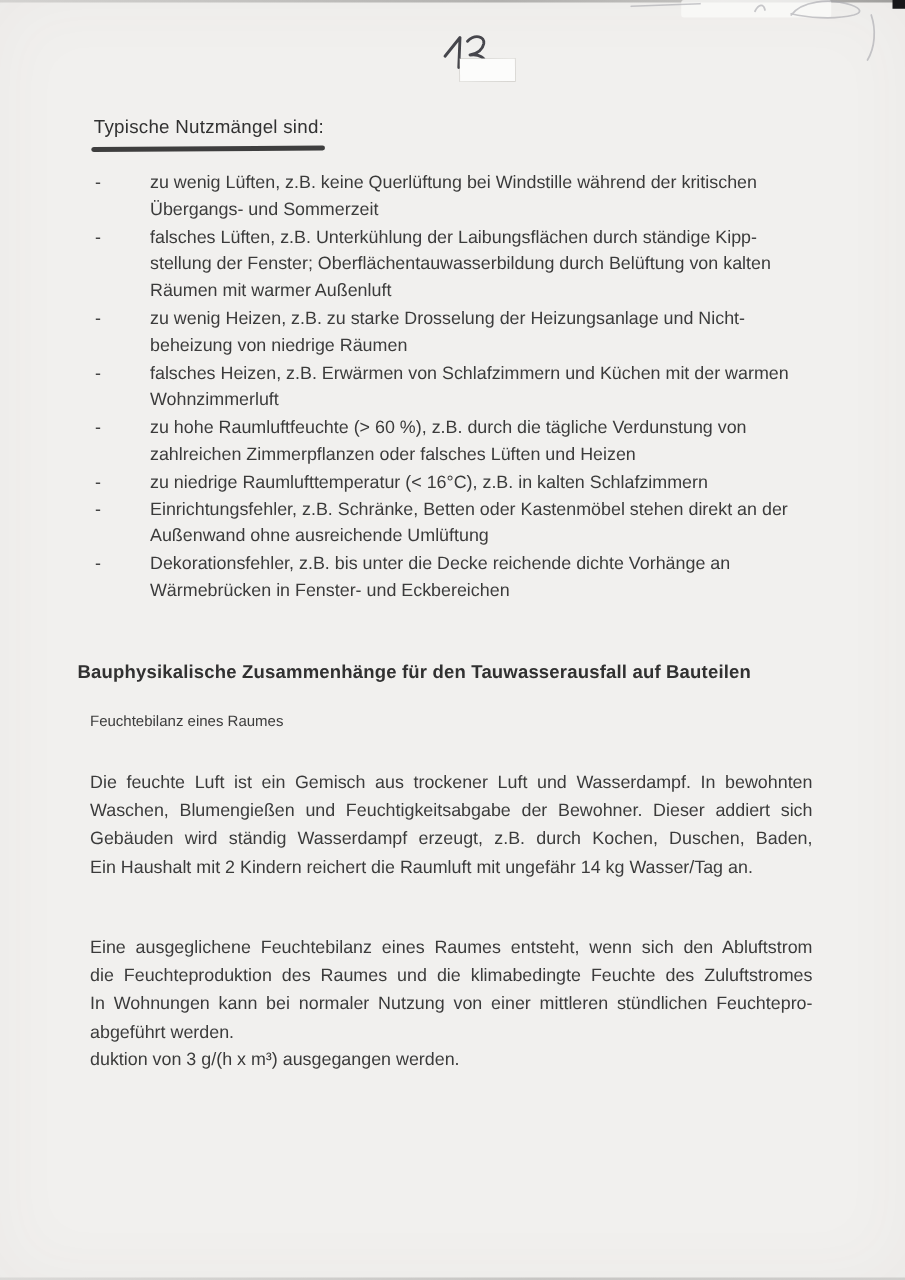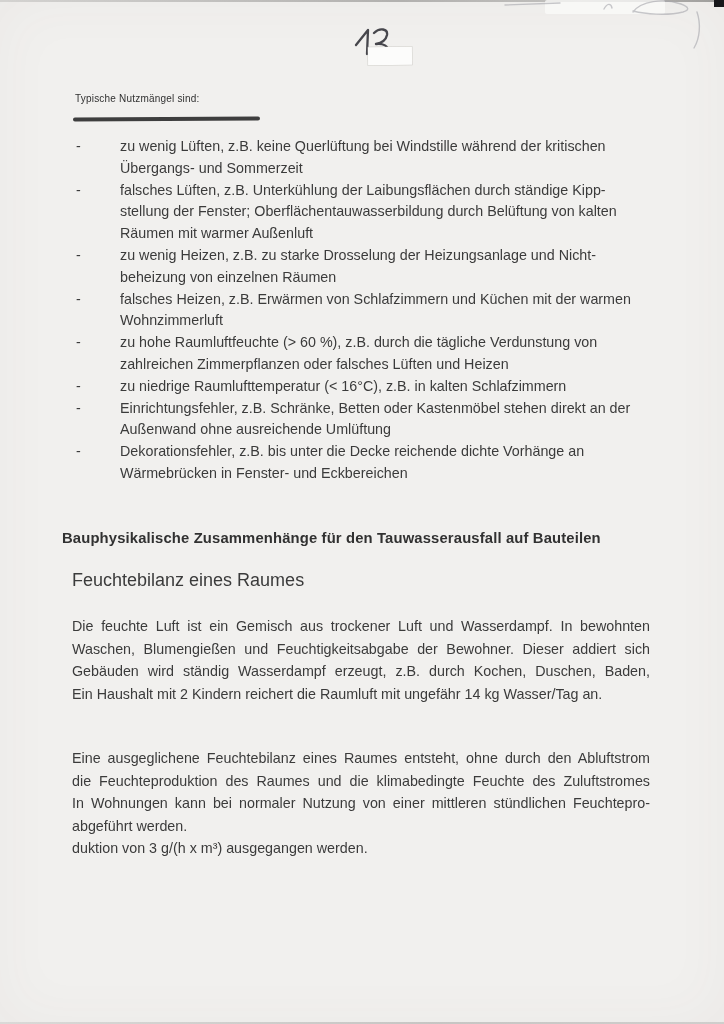--- a/index.html
+++ b/index.html
@@ -30,41 +30,41 @@
   .scribble-svg{position:absolute;top:0;left:480px;width:244px;height:60px;}
   .pagenum-svg{position:absolute;top:20px;left:348px;width:60px;height:42px;}
   .white-box{
     position:absolute;top:47px;left:368px;width:44px;height:18px;
     background:#fcfcfb;transform:rotate(-.5deg);
     box-shadow:0 0 0 .5px rgba(180,178,172,.55);
   }
 
   .h1{
     position:absolute;left:75px;top:93px;
-    font-size:10px;color:var(--c-heading);letter-spacing:.2px;
+    font-size:15px;color:var(--c-heading);letter-spacing:.2px;
   }
   .h1-underline{
     position:absolute;left:73px;top:117px;width:187px;height:4px;
     background:var(--c-underline);border-radius:2px;transform:rotate(-.35deg);
   }
 
   .bullets{
     position:absolute;left:76px;top:136px;width:594px;
     font-size:14.3px;line-height:21.8px;
   }
   .bullet-row{display:grid;grid-template-columns:44px 1fr;}
   .bullet-dash{color:var(--c-ink);}
   .bullet-text{white-space:pre-line;}
 
   .h2{
     position:absolute;left:62px;top:530px;
     font-size:14.8px;font-weight:bold;color:var(--c-heading);letter-spacing:.15px;
   }
   .h3{
-    position:absolute;left:72px;top:570px;font-size:18px;text-align:center;
+    position:absolute;left:72px;top:570px;font-size:12px;text-align:center;
   }
 
   .para{position:absolute;left:72px;width:578px;font-size:14.3px;line-height:22.6px;}
   .para-1{top:615px;}
   .para-2{top:747px;}
   .line{white-space:nowrap;}
   .line.just{white-space:normal;text-align:justify;text-align-last:justify;}
 </style>
 </head>
 <body>
@@ -105,21 +105,21 @@
     </div>
     <div class="bullet-row">
       <span class="bullet-dash">-</span>
       <div class="bullet-text">falsches Lüften, z.B. Unterkühlung der Laibungsflächen durch ständige Kipp-
 stellung der Fenster; Oberflächentauwasserbildung durch Belüftung von kalten
 Räumen mit warmer Außenluft</div>
     </div>
     <div class="bullet-row">
       <span class="bullet-dash">-</span>
       <div class="bullet-text">zu wenig Heizen, z.B. zu starke Drosselung der Heizungsanlage und Nicht-
-beheizung von einzelnen Räumen</div>
+beheizung von niedrige Räumen</div>
     </div>
     <div class="bullet-row">
       <span class="bullet-dash">-</span>
       <div class="bullet-text">falsches Heizen, z.B. Erwärmen von Schlafzimmern und Küchen mit der warmen
 Wohnzimmerluft</div>
     </div>
     <div class="bullet-row">
       <span class="bullet-dash">-</span>
       <div class="bullet-text">zu hohe Raumluftfeuchte (&gt; 60 %), z.B. durch die tägliche Verdunstung von
 zahlreichen Zimmerpflanzen oder falsches Lüften und Heizen</div>
@@ -143,20 +143,20 @@
   <div class="h2">Bauphysikalische Zusammenhänge für den Tauwasserausfall auf Bauteilen</div>
   <div class="h3">Feuchtebilanz eines Raumes</div>
 
   <div class="para para-1">
       <div class="line just">Die feuchte Luft ist ein Gemisch aus trockener Luft und Wasserdampf. In bewohnten</div>
       <div class="line just">Waschen, Blumengießen und Feuchtigkeitsabgabe der Bewohner. Dieser addiert sich</div>
       <div class="line just">Gebäuden wird ständig Wasserdampf erzeugt, z.B. durch Kochen, Duschen, Baden,</div>
       <div class="line">Ein Haushalt mit 2 Kindern reichert die Raumluft mit ungefähr 14 kg Wasser/Tag an.</div>
     </div>
   <div class="para para-2">
-      <div class="line just">Eine ausgeglichene Feuchtebilanz eines Raumes entsteht, ohne durch den Abluftstrom</div>
+      <div class="line just">Eine ausgeglichene Feuchtebilanz eines Raumes entsteht, wenn sich den Abluftstrom</div>
       <div class="line just">die Feuchteproduktion des Raumes und die klimabedingte Feuchte des Zuluftstromes</div>
       <div class="line just">In Wohnungen kann bei normaler Nutzung von einer mittleren stündlichen Feuchtepro-</div>
       <div class="line">abgeführt werden.</div>
       <div class="line">duktion von 3 g/(h x m³) ausgegangen werden.</div>
     </div>
 
 </div>
 
 </body></html>

